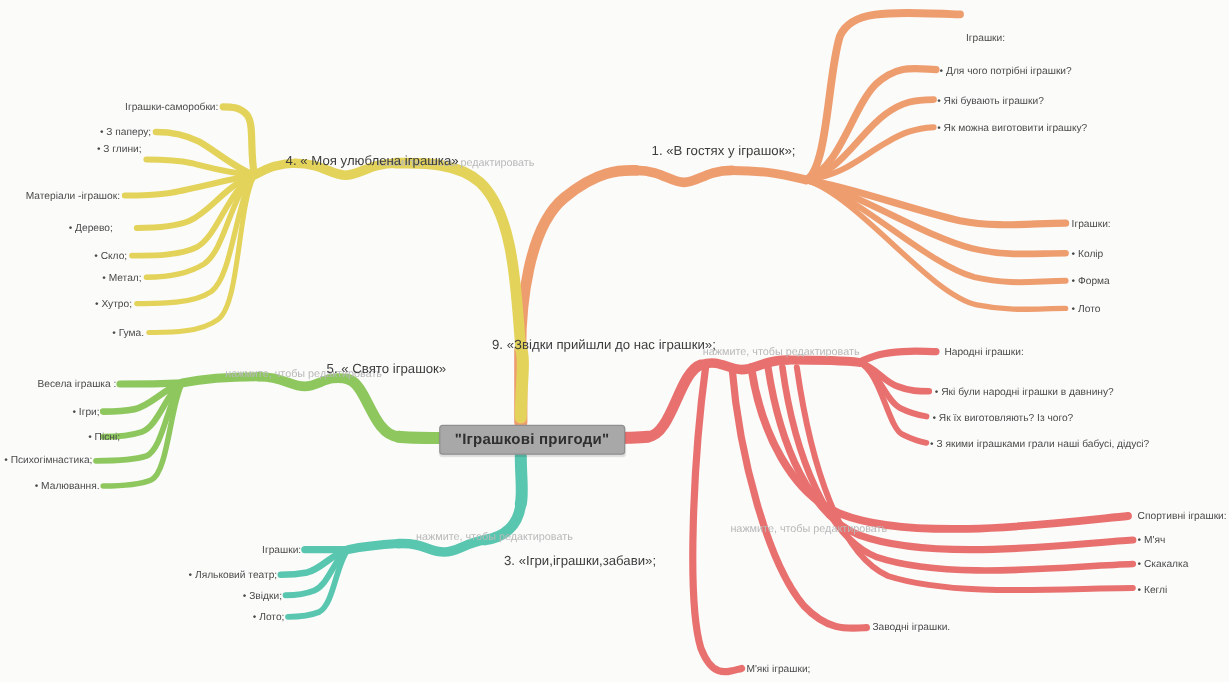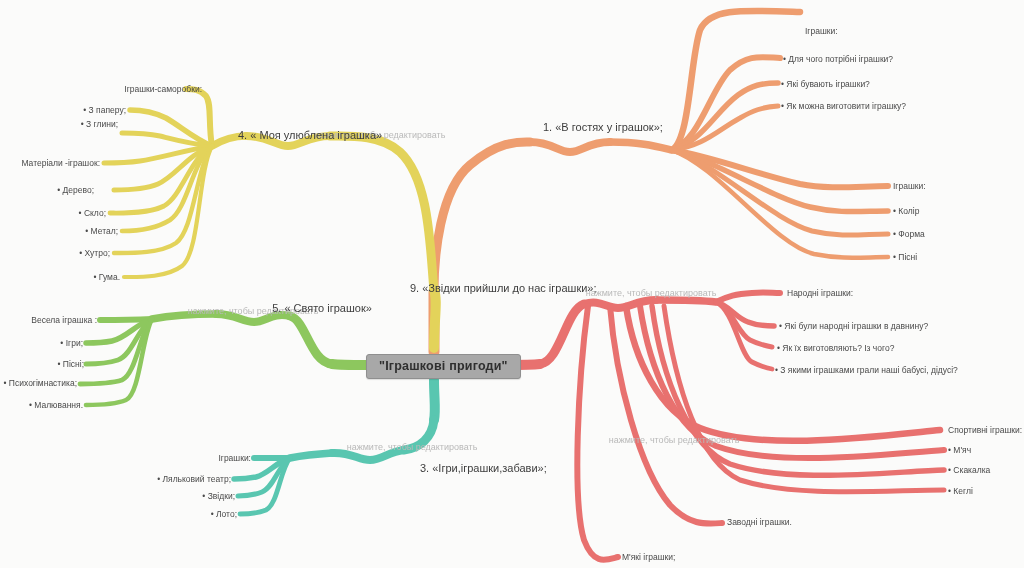--- a/index.html
+++ b/index.html
@@ -157,43 +157,43 @@
 <div class="label lvl1 right" style="left:543px; top:127px;">1. «В гостях у іграшок»;</div>
 
 <div class="label right" style="left:805px; top:31px;">Іграшки:</div>
 <div class="label right" style="left:783px; top:59px;">• Для чого потрібні іграшки?</div>
 <div class="label right" style="left:781px; top:84px;">• Які бувають іграшки?</div>
 <div class="label right" style="left:781px; top:106px;">• Як можна виготовити іграшку?</div>
 
 <div class="label right" style="left:893px; top:186px;">Іграшки:</div>
 <div class="label right" style="left:893px; top:211px;">• Колір</div>
 <div class="label right" style="left:893px; top:234px;">• Форма</div>
-<div class="label right" style="left:893px; top:257px;">• Пісні</div>
+<div class="label right" style="left:893px; top:257px;">• Лото</div>
 
 <div class="label lvl1 right" style="left:410px; top:288px;">9. «Звідки прийшли до нас іграшки»;</div>
 
 <div class="placeholder" style="left:380px; top:135px;">нажмите, чтобы редактировать</div>
 <div class="label lvl1 right" style="left:238px; top:135px;">4. « Моя улюблена іграшка»</div>
 
-<div class="label left" style="left:182px; top:89px;margin-left:20px;">Іграшки-саморобки:</div>
+<div class="label left" style="left:182px; top:89px;">Іграшки-саморобки:</div>
 <div class="label left" style="left:126px; top:110px;">• З паперу;</div>
 <div class="label left" style="left:118px; top:124px;">• З глини;</div>
 <div class="label left" style="left:100px; top:163px;">Матеріали -іграшок:</div>
 <div class="label left" style="left:94px; top:190px;">• Дерево;</div>
 <div class="label left" style="left:106px; top:213px;">• Скло;</div>
 <div class="label left" style="left:118px; top:231px;">• Метал;</div>
 <div class="label left" style="left:110px; top:253px;">• Хутро;</div>
 <div class="label left" style="left:120px; top:277px;">• Гума.</div>
 
 <div class="placeholder" style="left:253px; top:311px;">нажмите, чтобы редактировать</div>
 <div class="label lvl1 center" style="left:322px; top:308px;">5. « Свято іграшок»</div>
 
 <div class="label left" style="left:97px; top:320px;">Весела іграшка :</div>
 <div class="label left" style="left:83px; top:343px;">• Ігри;</div>
-<div class="label left" style="left:84px; top:364px;">• Пісні;</div>
+<div class="label left" style="left:100px; top:364px;">• Пісні;</div>
 <div class="label left" style="left:77px; top:383px;">• Психогімнастика;</div>
 <div class="label left" style="left:83px; top:405px;">• Малювання.</div>
 
 <div class="placeholder" style="left:412px; top:447px;">нажмите, чтобы редактировать</div>
 <div class="label lvl1 right" style="left:420px; top:468px;">3. «Ігри,іграшки,забави»;</div>
 
 <div class="label left" style="left:251px; top:458px;">Іграшки:</div>
 <div class="label left" style="left:231px; top:479px;">• Ляльковий театр;</div>
 <div class="label left" style="left:235px; top:496px;">• Звідки;</div>
 <div class="label left" style="left:237px; top:514px;">• Лото;</div>

